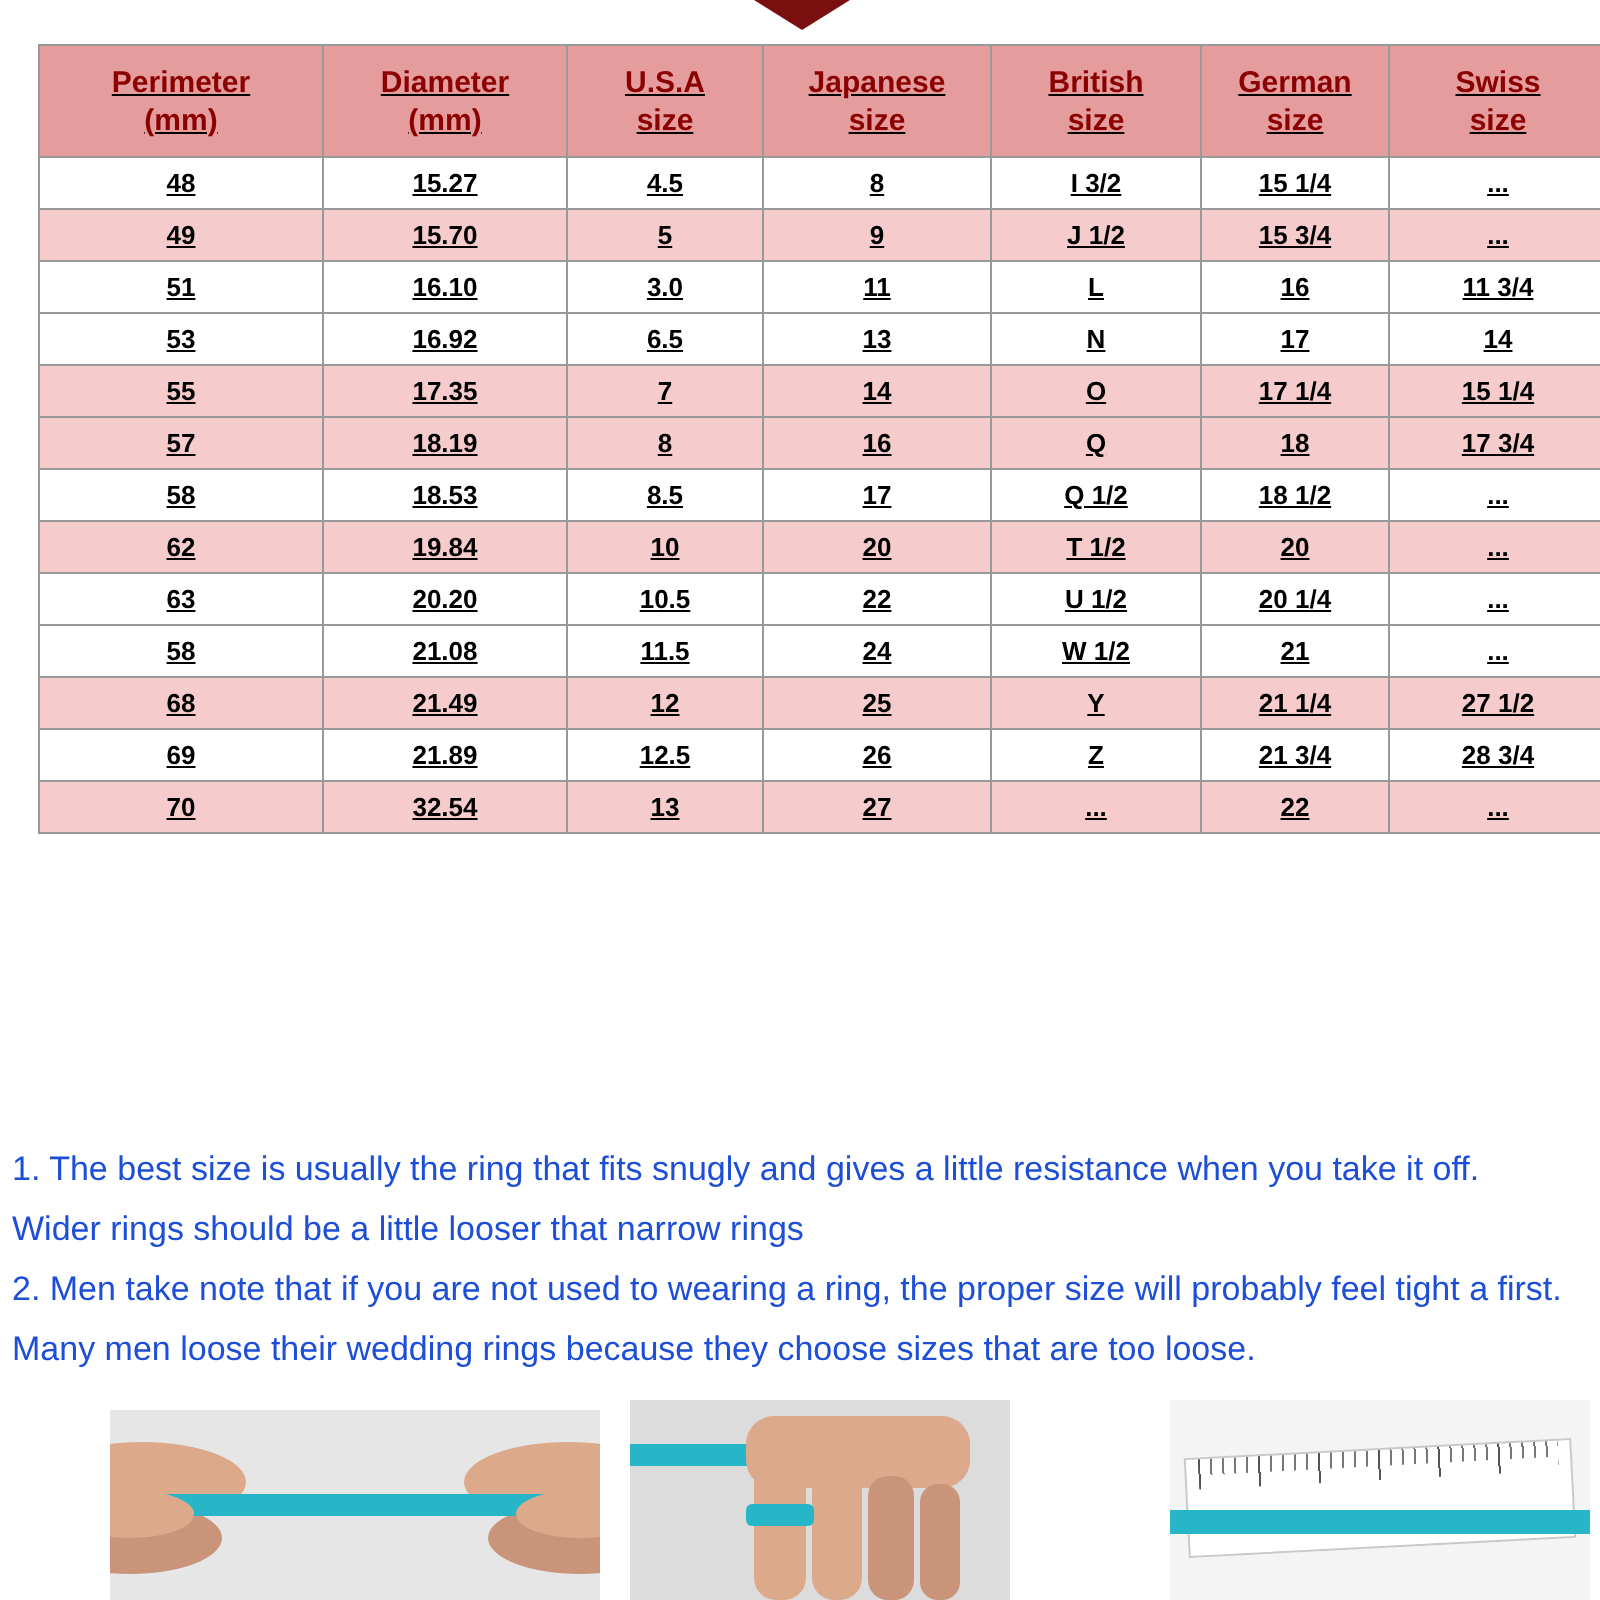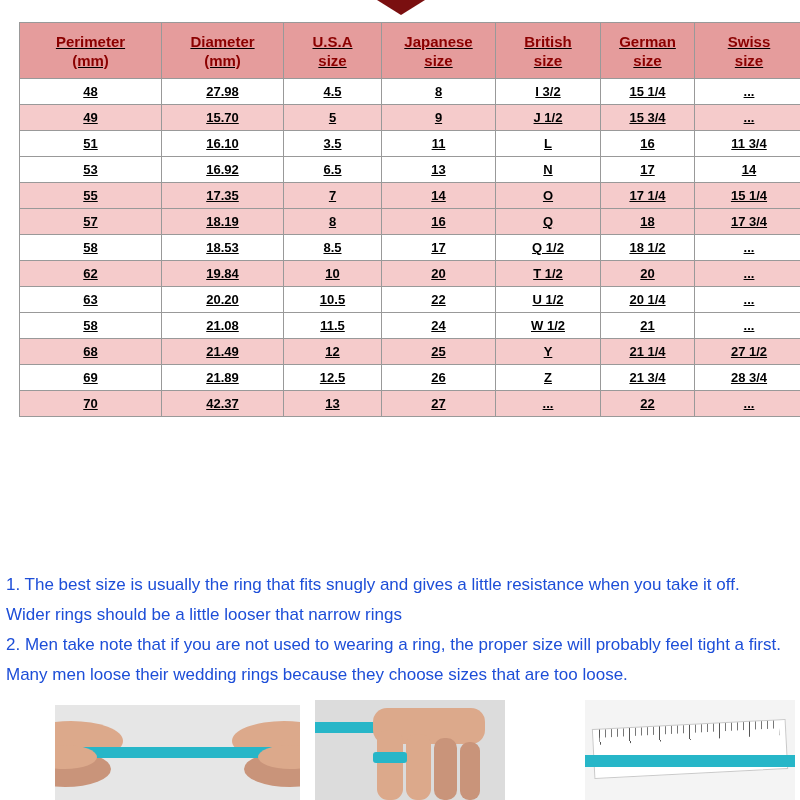--- a/index.html
+++ b/index.html
@@ -118,40 +118,40 @@
           </th>
           <th>
             <div>Swiss</div>
             <div>size</div>
           </th>
         </tr>
     </thead>
     <tbody id="size-table-body">
         <tr class="row-white">
           <td>48</td>
-          <td>27.98</td>
+          <td>15.27</td>
           <td>4.5</td>
           <td>8</td>
           <td>I 3/2</td>
           <td>15 1/4</td>
           <td>...</td>
         </tr>
         <tr class="row-pink">
           <td>49</td>
           <td>15.70</td>
           <td>5</td>
           <td>9</td>
           <td>J 1/2</td>
           <td>15 3/4</td>
           <td>...</td>
         </tr>
         <tr class="row-white">
           <td>51</td>
           <td>16.10</td>
-          <td>3.5</td>
+          <td>3.0</td>
           <td>11</td>
           <td>L</td>
           <td>16</td>
           <td>11 3/4</td>
         </tr>
         <tr class="row-white">
           <td>53</td>
           <td>16.92</td>
           <td>6.5</td>
           <td>13</td>
@@ -226,21 +226,21 @@
           <td>69</td>
           <td>21.89</td>
           <td>12.5</td>
           <td>26</td>
           <td>Z</td>
           <td>21 3/4</td>
           <td>28 3/4</td>
         </tr>
         <tr class="row-pink">
           <td>70</td>
-          <td>42.37</td>
+          <td>32.54</td>
           <td>13</td>
           <td>27</td>
           <td>...</td>
           <td>22</td>
           <td>...</td>
         </tr>
       </tbody>
   </table>
 
   <div class="notes">

